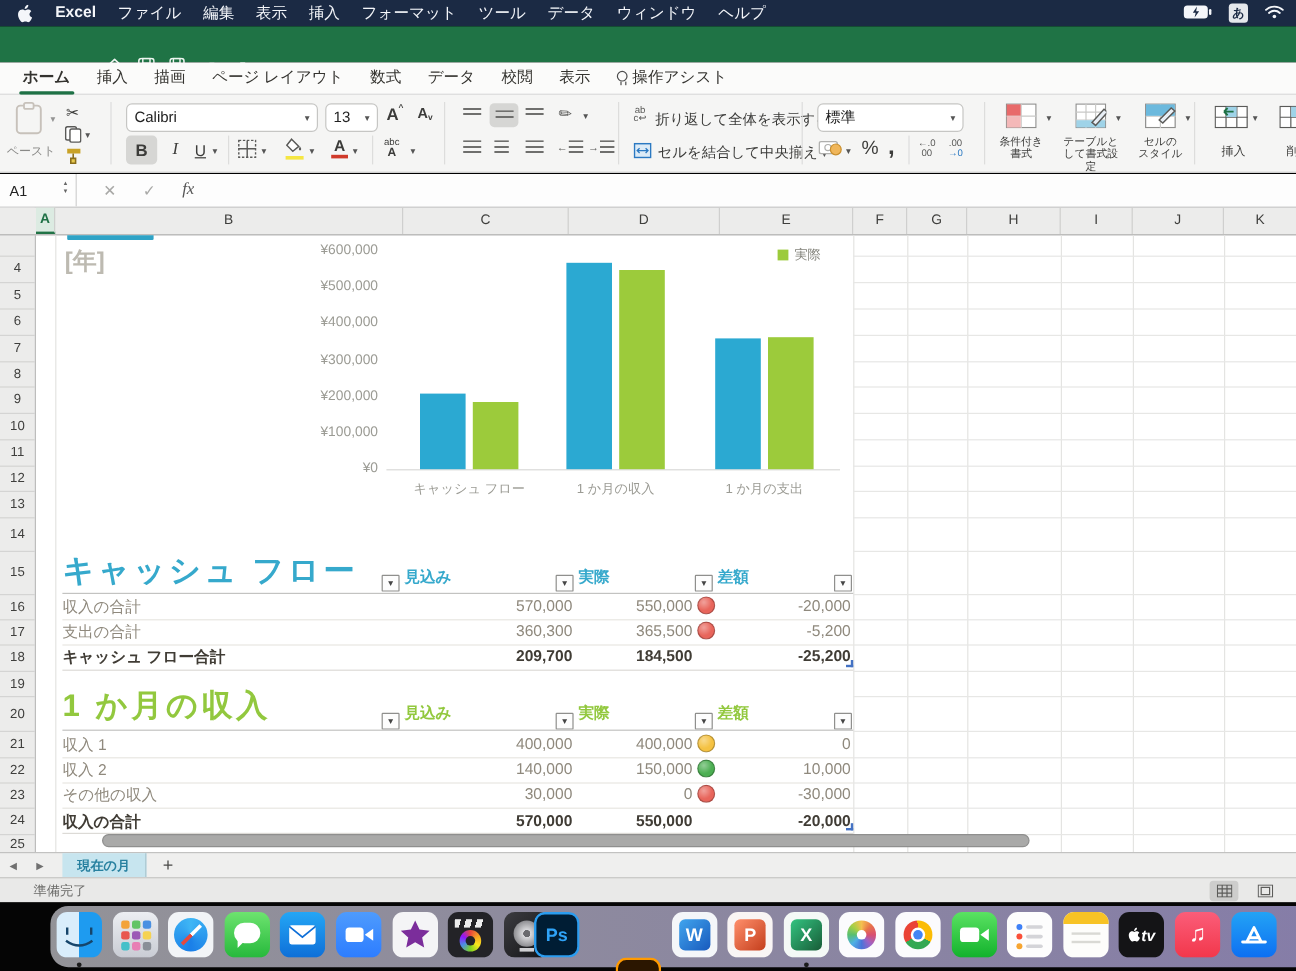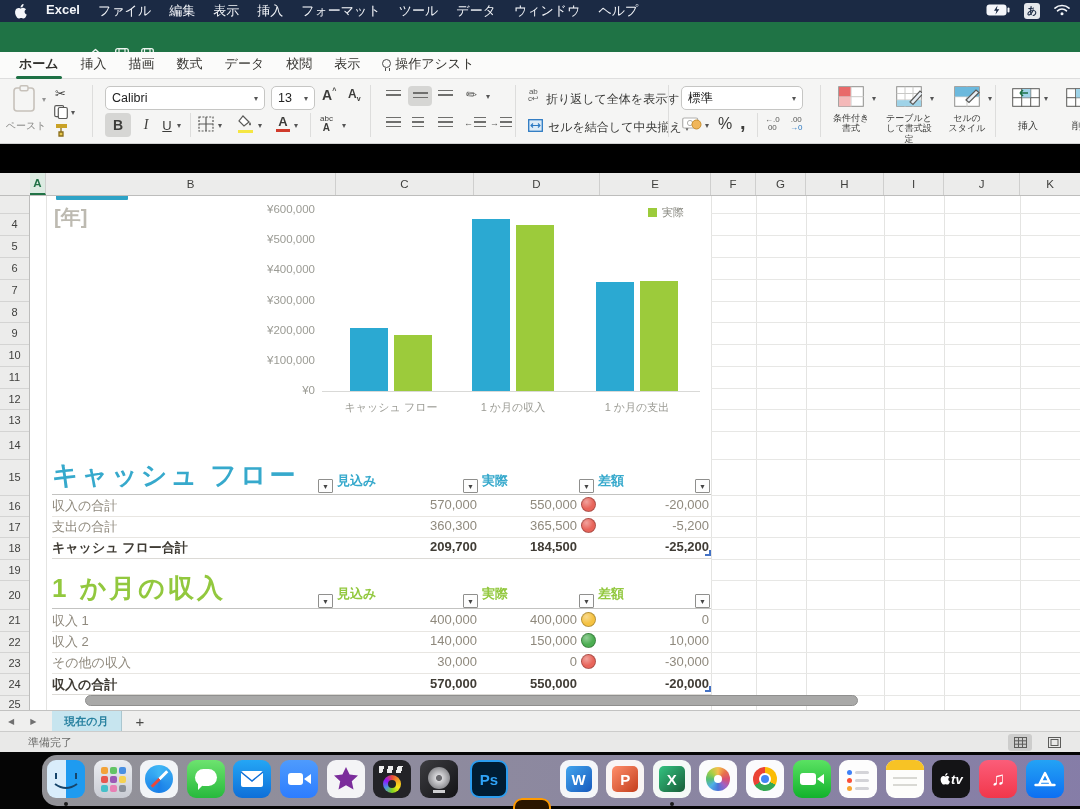--- a/index.html
+++ b/index.html
@@ -154,20 +154,21 @@
       <span style="font-size:11px;letter-spacing:1px">•••</span>
     </div>
     <div class="doc-title">家計簿1</div>
   </div>
 
   <div class="tabsrow">
       <span id="tabs-row" style="display:flex">
         <div class="rtab active">ホーム</div>
         <div class="rtab">挿入</div>
         <div class="rtab">描画</div>
+        <div class="rtab">ページ レイアウト</div>
         <div class="rtab">数式</div>
         <div class="rtab">データ</div>
         <div class="rtab">校閲</div>
         <div class="rtab">表示</div>
         <div class="rtab"><span class="bulb"></span>操作アシスト</div>
       </span>
     </div>
 
   <div class="ribbon">
     
@@ -338,20 +339,33 @@
     <div class="rbtn" style="left:1066px;top:9px">
         <svg width="28" height="19" viewBox="0 0 28 19">
           <rect x="0.7" y="0.7" width="26.6" height="17.6" stroke="#5a5a58" fill="#fff"></rect>
           <path d="M9.7 .7 v18 M18.7 .7 v18 M.7 9.7 h27" stroke="#5a5a58"></path>
           <rect x="10" y="1" width="8.5" height="8.5" fill="#9fd3e8"></rect>
         </svg>
       </div>
     <div class="rlbl" style="left:1062px;top:40px;width:40px;color:#3a3a38">削除</div>
   </div>
 
+  <div class="fbar">
+    <div class="namebox">
+        <span>A1</span>
+      <span class="stepper">
+          <span>▲</span>
+          <span>▼</span>
+        </span>
+    </div>
+    <span class="fico">✕</span>
+    <span class="fico">✓</span>
+    <span class="fico fx">fx</span>
+    <div style="flex:1;height:100%"></div>
+  </div>
 
   <div class="corner"></div>
   <div class="colheads"><span id="colheads"><div class="chcell sel" style="left: 30px; width: 16px;">A</div><div class="chcell" style="left: 46px; width: 290px;">B</div><div class="chcell" style="left: 336px; width: 138px;">C</div><div class="chcell" style="left: 474px; width: 126px;">D</div><div class="chcell" style="left: 600px; width: 111px;">E</div><div class="chcell" style="left: 711px; width: 45px;">F</div><div class="chcell" style="left: 756px; width: 50px;">G</div><div class="chcell" style="left: 806px; width: 78px;">H</div><div class="chcell" style="left: 884px; width: 60px;">I</div><div class="chcell" style="left: 944px; width: 76px;">J</div><div class="chcell" style="left: 1020px; width: 61px;">K</div></span></div>
 
   <div class="rowheads"><span id="rowheads"><div class="rhcell" style="top: 22px; width: 29px;">4</div><div class="rhline" style="top: 39px;"></div><div class="rhcell" style="top: 44px; width: 29px;">5</div><div class="rhline" style="top: 61px;"></div><div class="rhcell" style="top: 66px; width: 29px;">6</div><div class="rhline" style="top: 83px;"></div><div class="rhcell" style="top: 88px; width: 29px;">7</div><div class="rhline" style="top: 105px;"></div><div class="rhcell" style="top: 109.5px; width: 29px;">8</div><div class="rhline" style="top: 126px;"></div><div class="rhcell" style="top: 131px; width: 29px;">9</div><div class="rhline" style="top: 148px;"></div><div class="rhcell" style="top: 153px; width: 29px;">10</div><div class="rhline" style="top: 170px;"></div><div class="rhcell" style="top: 175px; width: 29px;">11</div><div class="rhline" style="top: 192px;"></div><div class="rhcell" style="top: 196.5px; width: 29px;">12</div><div class="rhline" style="top: 213px;"></div><div class="rhcell" style="top: 218px; width: 29px;">13</div><div class="rhline" style="top: 235px;"></div><div class="rhcell" style="top: 243px; width: 29px;">14</div><div class="rhline" style="top: 263px;"></div><div class="rhcell" style="top: 275px; width: 29px;">15</div><div class="rhline" style="top: 299px;"></div><div class="rhcell" style="top: 303.5px; width: 29px;">16</div><div class="rhline" style="top: 320px;"></div><div class="rhcell" style="top: 324.5px; width: 29px;">17</div><div class="rhline" style="top: 341px;"></div><div class="rhcell" style="top: 346px; width: 29px;">18</div><div class="rhline" style="top: 363px;"></div><div class="rhcell" style="top: 367.5px; width: 29px;">19</div><div class="rhline" style="top: 384px;"></div><div class="rhcell" style="top: 392.5px; width: 29px;">20</div><div class="rhline" style="top: 413px;"></div><div class="rhcell" style="top: 418px; width: 29px;">21</div><div class="rhline" style="top: 435px;"></div><div class="rhcell" style="top: 439.5px; width: 29px;">22</div><div class="rhline" style="top: 456px;"></div><div class="rhcell" style="top: 460.5px; width: 29px;">23</div><div class="rhline" style="top: 477px;"></div><div class="rhcell" style="top: 482px; width: 29px;">24</div><div class="rhline" style="top: 499px;"></div><div class="rhcell" style="top: 501.5px; width: 29px;">25</div><div class="rhline" style="top: 17px;"></div></span></div>
 
   <div class="grid">
     <span id="gridlines"><div class="gvline" style="left: 681px;"></div><div class="gvline" style="left: 726px;"></div><div class="gvline" style="left: 776px;"></div><div class="gvline" style="left: 854px;"></div><div class="gvline" style="left: 914px;"></div><div class="gvline" style="left: 990px;"></div><div class="gvline" style="left: 16px;"></div><div class="ghline" style="left: 681px; width: 369px; top: 17px;"></div><div class="ghline" style="left: 681px; width: 369px; top: 39px;"></div><div class="ghline" style="left: 681px; width: 369px; top: 61px;"></div><div class="ghline" style="left: 681px; width: 369px; top: 83px;"></div><div class="ghline" style="left: 681px; width: 369px; top: 105px;"></div><div class="ghline" style="left: 681px; width: 369px; top: 126px;"></div><div class="ghline" style="left: 681px; width: 369px; top: 148px;"></div><div class="ghline" style="left: 681px; width: 369px; top: 170px;"></div><div class="ghline" style="left: 681px; width: 369px; top: 192px;"></div><div class="ghline" style="left: 681px; width: 369px; top: 213px;"></div><div class="ghline" style="left: 681px; width: 369px; top: 235px;"></div><div class="ghline" style="left: 681px; width: 369px; top: 263px;"></div><div class="ghline" style="left: 681px; width: 369px; top: 299px;"></div><div class="ghline" style="left: 681px; width: 369px; top: 320px;"></div><div class="ghline" style="left: 681px; width: 369px; top: 341px;"></div><div class="ghline" style="left: 681px; width: 369px; top: 363px;"></div><div class="ghline" style="left: 681px; width: 369px; top: 384px;"></div><div class="ghline" style="left: 681px; width: 369px; top: 413px;"></div><div class="ghline" style="left: 681px; width: 369px; top: 435px;"></div><div class="ghline" style="left: 681px; width: 369px; top: 456px;"></div><div class="ghline" style="left: 681px; width: 369px; top: 477px;"></div><div class="ghline" style="left: 681px; width: 369px; top: 499px;"></div></span>
     <div class="tealfrag" style="left:26px;top:-2px;width:72px;height:6px"></div>
     <div class="yearph" style="left:24px;top:8px">[年]</div>
@@ -438,21 +452,21 @@
             </svg>
           </div><div class="dicon" style="left: 331.2px;">
             <div style="position:absolute;inset:0;background:#232327"></div>
             <div style="position:absolute;left:6px;top:6px;width:26px;height:7px;background:repeating-linear-gradient(105deg,#ededed 0 5px,#232327 5px 9px)"></div>
             <div style="position:absolute;left:10px;top:15px;width:18px;height:18px;border-radius:50%;background:conic-gradient(#e8483c,#f5a623,#f8e71c,#7ed321,#4a90e2,#9013fe,#e8483c)"></div>
             <div style="position:absolute;left:15px;top:20px;width:8px;height:8px;border-radius:50%;background:#232327"></div>
           </div><div class="dicon" style="left: 377.8px;">
             <div style="position:absolute;inset:0;background:linear-gradient(135deg,#3c3c40,#131316)"></div>
             <div style="position:absolute;left:8px;top:7px;width:22px;height:22px;border-radius:50%;background:radial-gradient(circle,#6a6a6e 18%,#d9d9dc 20%,#8e8e92 70%)"></div>
             <div style="position:absolute;left:13px;top:30px;width:12px;height:3px;background:#cfcfd2"></div>
-          </div><div class="dicon" style="left: 428px;">
+          </div><div class="dicon" style="left: 403px;">
             <div style="position:absolute;inset:0;background:#001d34;border:2px solid #2b9df0;border-radius:9px"></div>
             <div style="position:absolute;inset:0;display:flex;align-items:center;justify-content:center;color:#2fa3f7;font-weight:bold;font-size:15px">Ps</div>
           </div><div class="dicon" style="left: 471px; margin-top: 38px;">
             <div style="position:absolute;inset:0;background:#2b1600;border:2px solid #ff9a00;border-radius:9px"></div>
             <div style="position:absolute;inset:0;display:flex;align-items:center;justify-content:center;color:#ff9a00;font-weight:bold;font-size:15px">Ai</div>
           </div><div class="dicon" style="left: 517.6px;">
             <div style="position:absolute;inset:0;background:#f4f6f9"></div>
             <div class="tile" style="background:linear-gradient(135deg,#41a5ee,#185abd)">W</div>
           </div><div class="dicon" style="left: 564.2px;">
             <div style="position:absolute;inset:0;background:#f9f5f4"></div>

